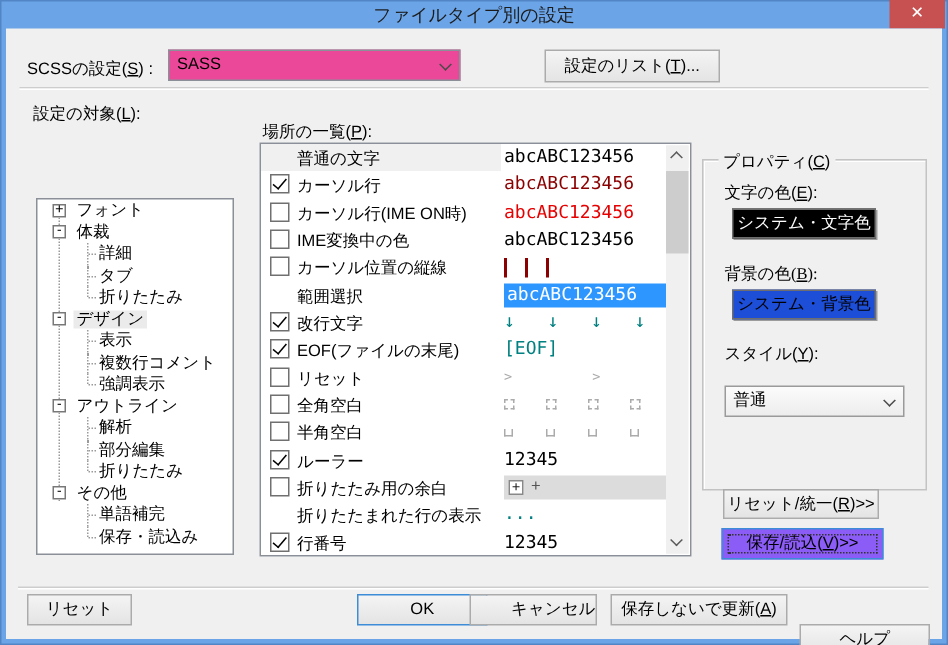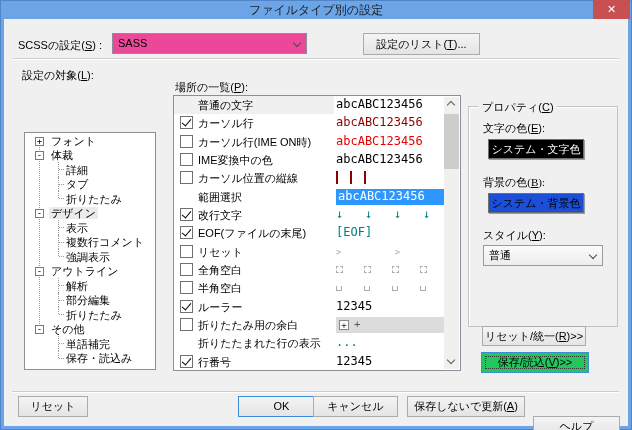--- a/index.html
+++ b/index.html
@@ -22,29 +22,29 @@
   .lbl{position:absolute;white-space:nowrap;}
   .etched{position:absolute;height:2px;border-top:1px solid #CDCDCD;border-bottom:1px solid #FFFFFF;}
   
   .btn{
     position:absolute;background:linear-gradient(#F4F4F4,#E4E4E4);
     border:1px solid #ABABAB;text-align:center;
     font-size:11px;line-height:18px;padding:0;cursor:default;
     color:#000;
   }
   .btn.default{border-color:#3C8CD8;}
-  .btn.focused{border-color:#3C8CD8;background:#22c55e;}
+  .btn.focused{border-color:#3C8CD8;background:#8b5cf6;}
   .btn.focused::before{content:"";position:absolute;left:3px;top:3px;right:3px;bottom:3px;border:1px dotted #333;}
   .combo{
     position:absolute;background:#ec4899;border:1px solid #8A8F98;
     line-height:19px;padding-left:5px;
   }
   .combo .chev{position:absolute;right:6px;top:6px;width:6px;height:6px;
     border-right:1.6px solid #4A4A4A;border-bottom:1.6px solid #4A4A4A;transform:rotate(45deg);}
-  .combo.gray{background:linear-gradient(#FBFBFB,#EDEDED);border-color:#9A9A9A;}
+  .combo.gray{background:linear-gradient(#FBFBFB,#EDEDED);border-color:#9A9A9A;margin-top:12px;}
   
   #treebox{position:absolute;left:20px;top:65px;width:132px;height:238px;background:#fff;border:1px solid #8A8F98;overflow:hidden;margin-top:48px;}
   #treeguide{position:absolute;left:14px;top:10px;height:191px;border-left:1px dotted #9a9a9a;}
   .tree-row{position:relative;height:14.5px;line-height:14.5px;white-space:nowrap;}
   .tree-row.root{padding-left:10px;}
   .tree-row.child{padding-left:39px;}
   .expand-box{display:inline-block;position:relative;z-index:2;width:9px;height:9px;background:#fff;
     border:1px solid #787878;margin-right:5px;vertical-align:middle;
     text-align:center;line-height:7px;font-size:9px;font-family:"DejaVu Sans Mono",monospace;color:#000;}
   .conn{position:absolute;left:33px;top:0;height:100%;width:6px;}
@@ -238,18 +238,18 @@
         <span class="chev"></span>
       </div>
     </div>
 
     <div class="btn" style="left:478px;top:307px;width:104px;height:20px;">リセット/統一(<u>R</u>)&gt;&gt;</div>
     <div class="btn focused" style="left:477px;top:333px;width:108px;height:21px;line-height:19px;">保存/読込(<u>V</u>)&gt;&gt;</div>
 
     <div class="etched" style="left:8px;top:372px;width:607px;"></div>
     <div class="btn" style="left:14px;top:377px;width:70px;height:21px;">リセット</div>
     <div class="btn default" style="left:214px;top:377px;width:87px;height:21px;margin-left:20px;">OK</div>
-    <div class="btn" style="left:309px;top:377px;width:85px;height:21px;">キャンセル</div>
+    <div class="btn" style="left:309px;top:377px;width:85px;height:21px;text-align:right;">キャンセル</div>
     <div class="btn" style="left:403px;top:377px;width:118px;height:21px;">保存しないで更新(<u>A</u>)</div>
     <div class="btn" style="left:529px;top:397px;width:87px;height:21px;">ヘルプ</div>
 
   </div>
 </div>
 
 </body></html>

